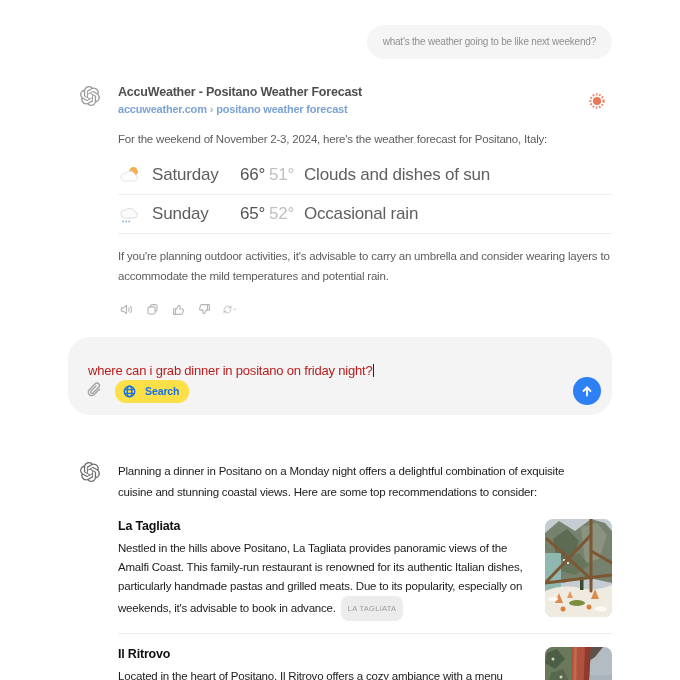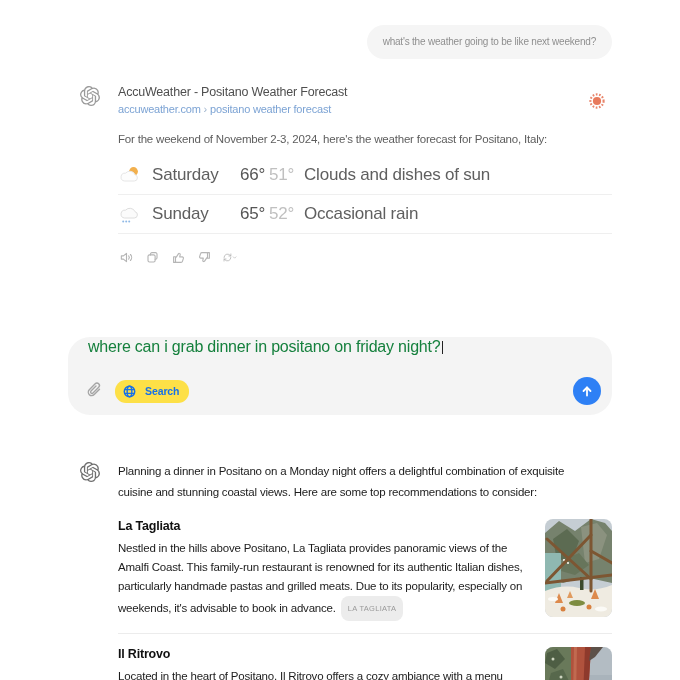--- a/index.html
+++ b/index.html
@@ -15,21 +15,21 @@
   
   .assistant { position:absolute; left:80px; width:532px; display:flex; }
   .assistant.weather { top:85px; }
   .assistant.dinner { top:461px; }
   .avatar-col { width:38px; flex:0 0 38px; padding-top:1px; }
   .content-col { flex:1; min-width:0; }
 
   .openai-logo { width:20px; height:20px; display:block; }
 
   
-  .source-header { display:flex; align-items:center; }
+  .source-header { display:flex; align-items:center;font-weight:bold; }
   .source-titles { flex:1; min-width:0; }
   .source-title { font-size:12.5px; color:#4f4f4f; line-height:15px; }
   .source-crumb { font-size:11px; color:#7ca3d4; line-height:15px; margin-top:2px; }
   .crumb-sep { color:#9fb4cd; margin:0 3px; }
   .sun-badge { width:18px; height:18px; margin-right:6px; flex:0 0 auto; }
 
   .weather-intro { margin-top:13px; font-size:11.5px; color:#5d5d5d; line-height:19px; max-width:500px; }
 
   
   .forecast { margin-top:7px; }
@@ -43,22 +43,22 @@
   .weather-advice { margin-top:13px; font-size:11.5px; color:#5d5d5d; line-height:19.5px; max-width:492px; }
 
   .actions { margin-top:15px; display:flex; align-items:center; gap:9px; }
   .action-btn { width:17px; height:17px; display:flex; align-items:center; justify-content:center; cursor:pointer; }
   .action-btn svg { width:15px; height:15px; }
   .action-btn.regen { width:auto; }
 
   
   .composer { position:absolute; top:337px; left:68px; width:544px; height:78px;
     background:#f4f4f4; border-radius:22px; }
-  .composer-input { position:absolute; top:2px; left:20px; right:20px;
-    font-size:16px; color:#15803d; line-height:16px; white-space:nowrap; overflow:hidden; }
+  .composer-input { position:absolute; top:26px; left:20px; right:20px;
+    font-size:13px; color:#b91c1c; line-height:16px; white-space:nowrap; overflow:hidden; }
   .caret { display:inline-block; width:1px; height:13px; background:#222; vertical-align:-2px; margin-left:1px; }
   .composer-bottom { position:absolute; left:18px; right:11px; bottom:10px;
     display:flex; align-items:center; }
   .clip-btn { width:18px; height:20px; cursor:pointer; }
   .search-pill { margin-left:11px; display:flex; align-items:center; gap:8px;
     background:#fde047; border-radius:11px; padding:4px 10px 4px 7px; cursor:pointer; }
   .search-pill-label { font-size:10.5px; font-weight:bold; color:#1670e8; letter-spacing:-0.1px; }
   .composer-spacer { flex:1; }
   .send-btn { width:28px; height:28px; border-radius:50%; background:#2e80f5;
     display:flex; align-items:center; justify-content:center; cursor:pointer; border:none; }
@@ -132,20 +132,21 @@
             <circle cx="5.2" cy="18.6" r="1" fill="#8fb9e6"></circle>
             <circle cx="8.2" cy="18.6" r="1" fill="#8fb9e6"></circle>
             <circle cx="11.2" cy="18.6" r="1" fill="#8fb9e6"></circle>
           </svg>
           <span>Sunday</span>
           <span><b class="temp-high" style="font-weight:normal">65°</b><span class="temp-low">52°</span></span>
           <span>Occasional rain</span>
         </div>
       </div>
 
+      <p class="weather-advice">If you're planning outdoor activities, it's advisable to carry an umbrella and consider wearing layers to accommodate the mild temperatures and potential rain.</p>
 
       <div class="actions">
         <span class="action-btn">
           <svg viewBox="0 0 16 16" fill="none" stroke="#b5b5b5" stroke-width="1.2" stroke-linejoin="round" stroke-linecap="round">
             <path d="M2.5 6.3v3.4h2.2L8 12.4V3.6L4.7 6.3H2.5z"></path>
             <path d="M10.3 6.3a2.5 2.5 0 0 1 0 3.4"></path>
             <path d="M12.2 4.8a4.6 4.6 0 0 1 0 6.4"></path>
           </svg>
         </span>
         <span class="action-btn">

